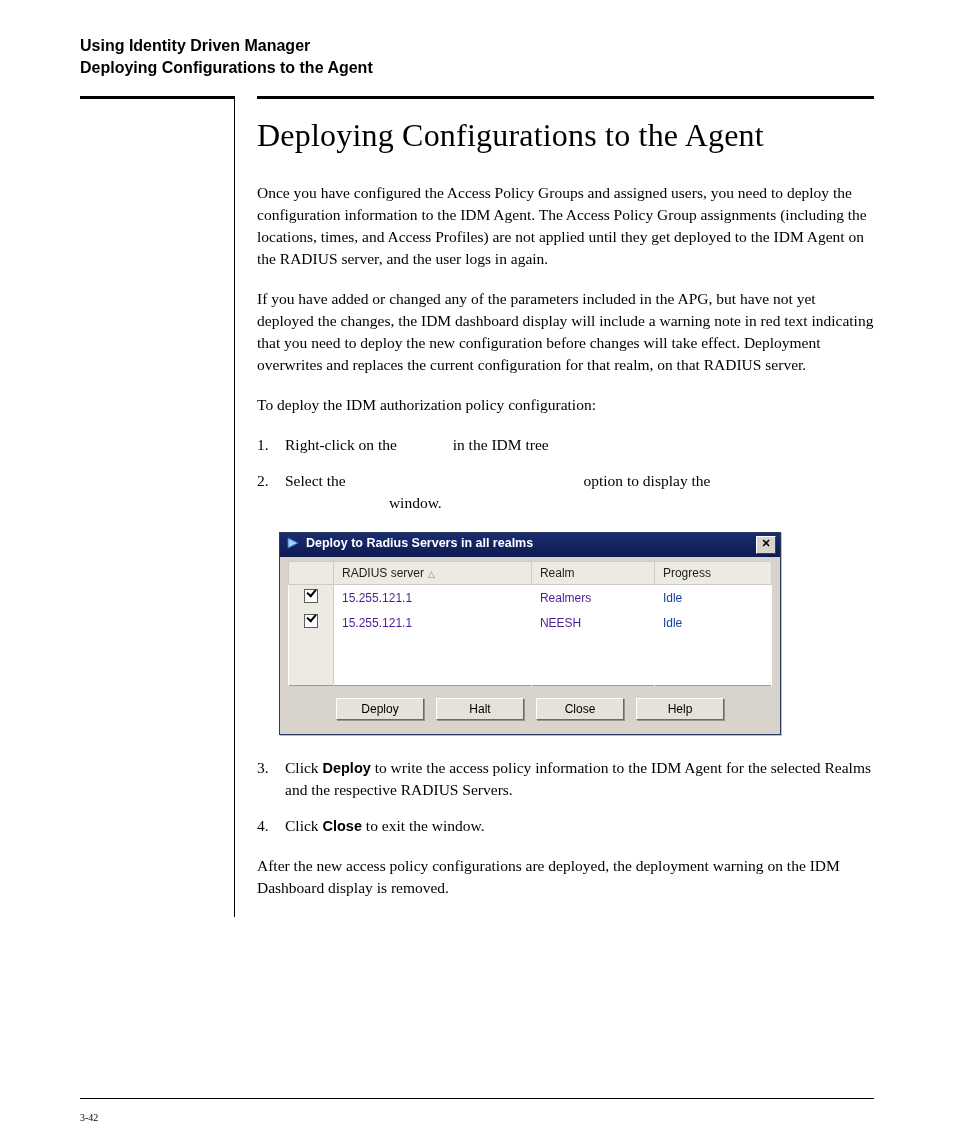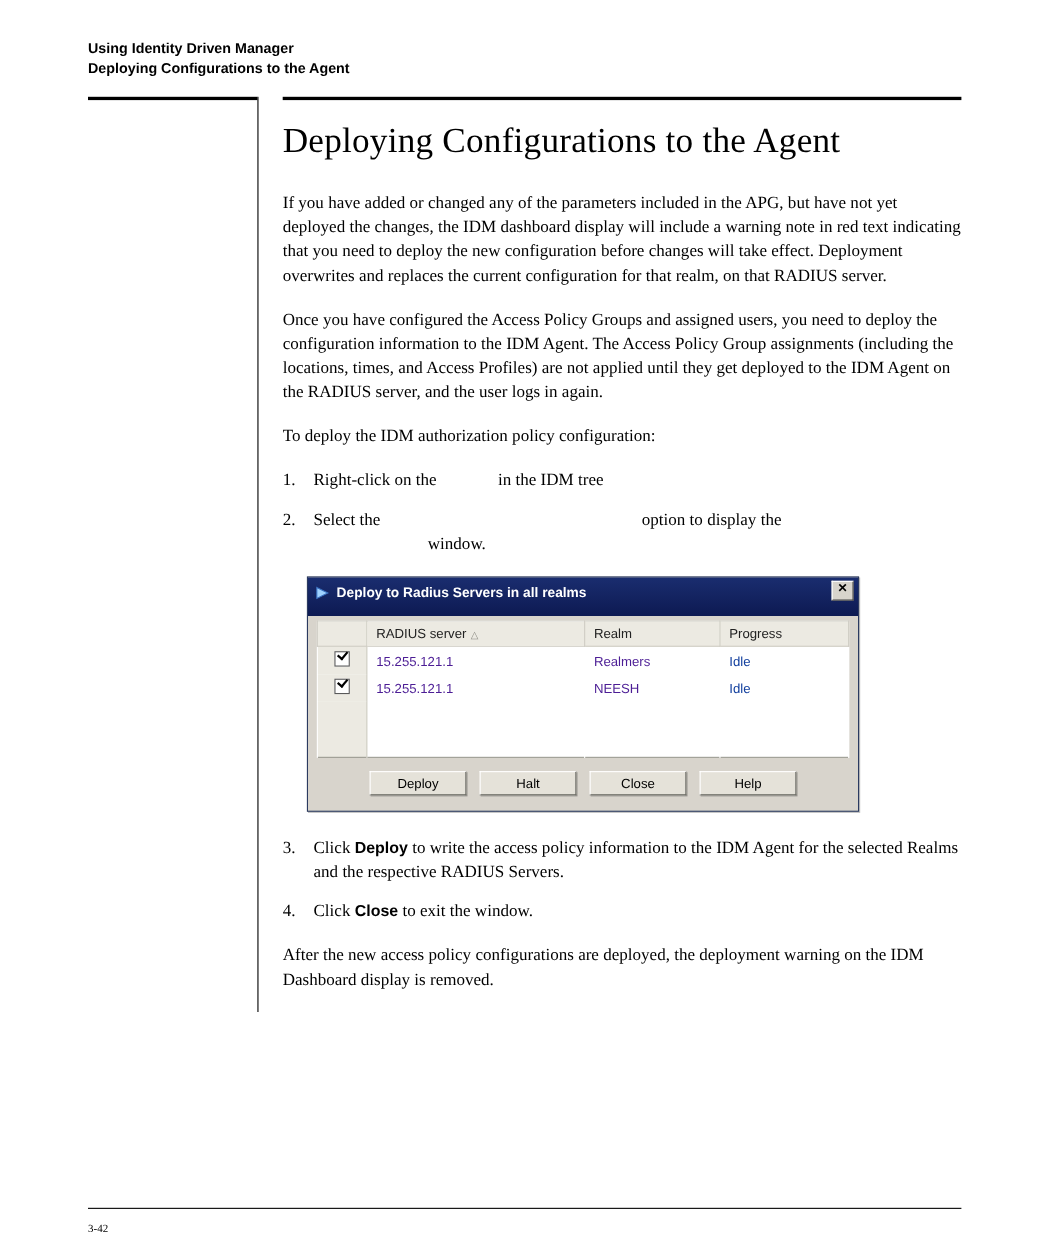--- a/index.html
+++ b/index.html
@@ -15,21 +15,21 @@
   }
   .page {
     padding: 35px 80px 0 80px;
     box-sizing: border-box;
     height: 100%;
     position: relative;
   }
   .header {
     font-family: Arial, Helvetica, sans-serif;
     font-weight: bold;
-    font-size: 13px;
+    font-size: 16px;
     line-height: 1.35;
     margin-bottom: 18px;
   }
   .rule-heavy {
     border: none;
     border-top: 3px solid #000;
     margin: 0 0 0 0;
   }
   .content-grid {
     display: grid;
@@ -89,23 +89,23 @@
     border: 1px solid #2b3a60;
     box-shadow: 1px 1px 0 rgba(0,0,0,0.25);
     font-family: Tahoma, Arial, sans-serif;
     font-size: 12px;
     background: #d8d4cc;
   }
   .titlebar {
     background: linear-gradient(to bottom, #1a2d6f, #0d1a52);
     color: #fff;
     display: flex;
-    align-items: flex-end;
+    align-items: flex-start;
     justify-content: space-between;
-    padding: 3px 4px 14px 6px;
+    padding: 3px 4px 3px 6px;
     font-weight: bold;
     font-size: 12.5px;
   }
   .titlebar-left {
     display: flex;
     align-items: center;
     gap: 6px;
   }
   .title-icon {
     width: 14px;
@@ -239,22 +239,22 @@
 
   <div class="content-grid">
     <div class="gutter">
       <hr class="rule-heavy" style="margin-left:0;">
     </div>
     <div class="main">
       <hr class="rule-heavy">
 
       <h1 class="title">Deploying Configurations to the Agent</h1>
 
+      <p class="body">Once you have configured the Access Policy Groups and assigned users, you need to deploy the configuration information to the IDM Agent. The Access Policy Group assignments (including the locations, times, and Access Profiles) are not applied until they get deployed to the IDM Agent on the RADIUS server, and the user logs in again.</p>
       <p class="body">If you have added or changed any of the parameters included in the APG, but have not yet deployed the changes, the IDM dashboard display will include a warning note in red text indicating that you need to deploy the new configuration before changes will take effect. Deployment overwrites and replaces the current configuration for that realm, on that RADIUS server.</p>
-      <p class="body">Once you have configured the Access Policy Groups and assigned users, you need to deploy the configuration information to the IDM Agent. The Access Policy Group assignments (including the locations, times, and Access Profiles) are not applied until they get deployed to the IDM Agent on the RADIUS server, and the user logs in again.</p>
       <p class="body">To deploy the IDM authorization policy configuration:</p>
 
       <ol class="steps">
         <li>
           <span class="num">1.</span>
           <span class="txt">
             <span>Right-click on the </span>
             <span style="display:inline-block;width:48px;"></span>
             <span> in the IDM tree</span>
           </span>

